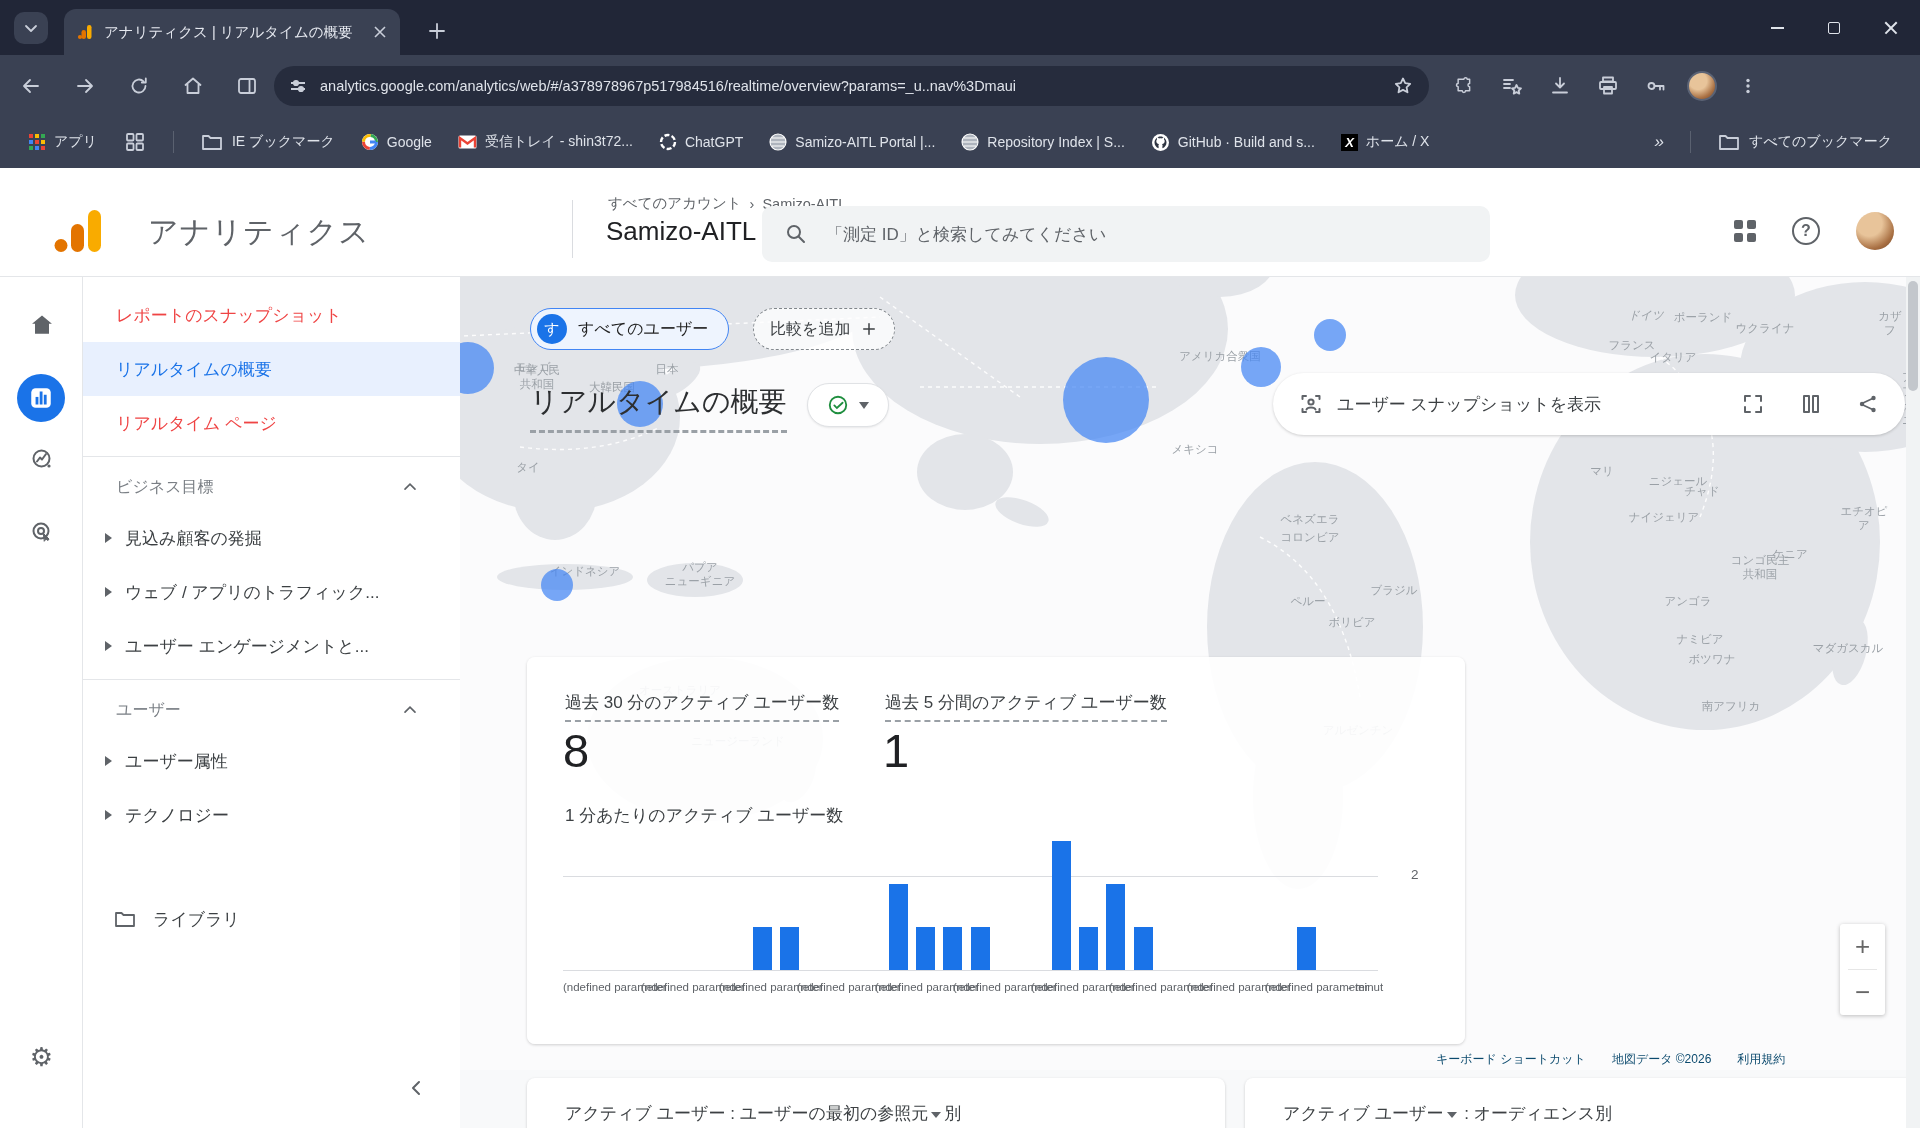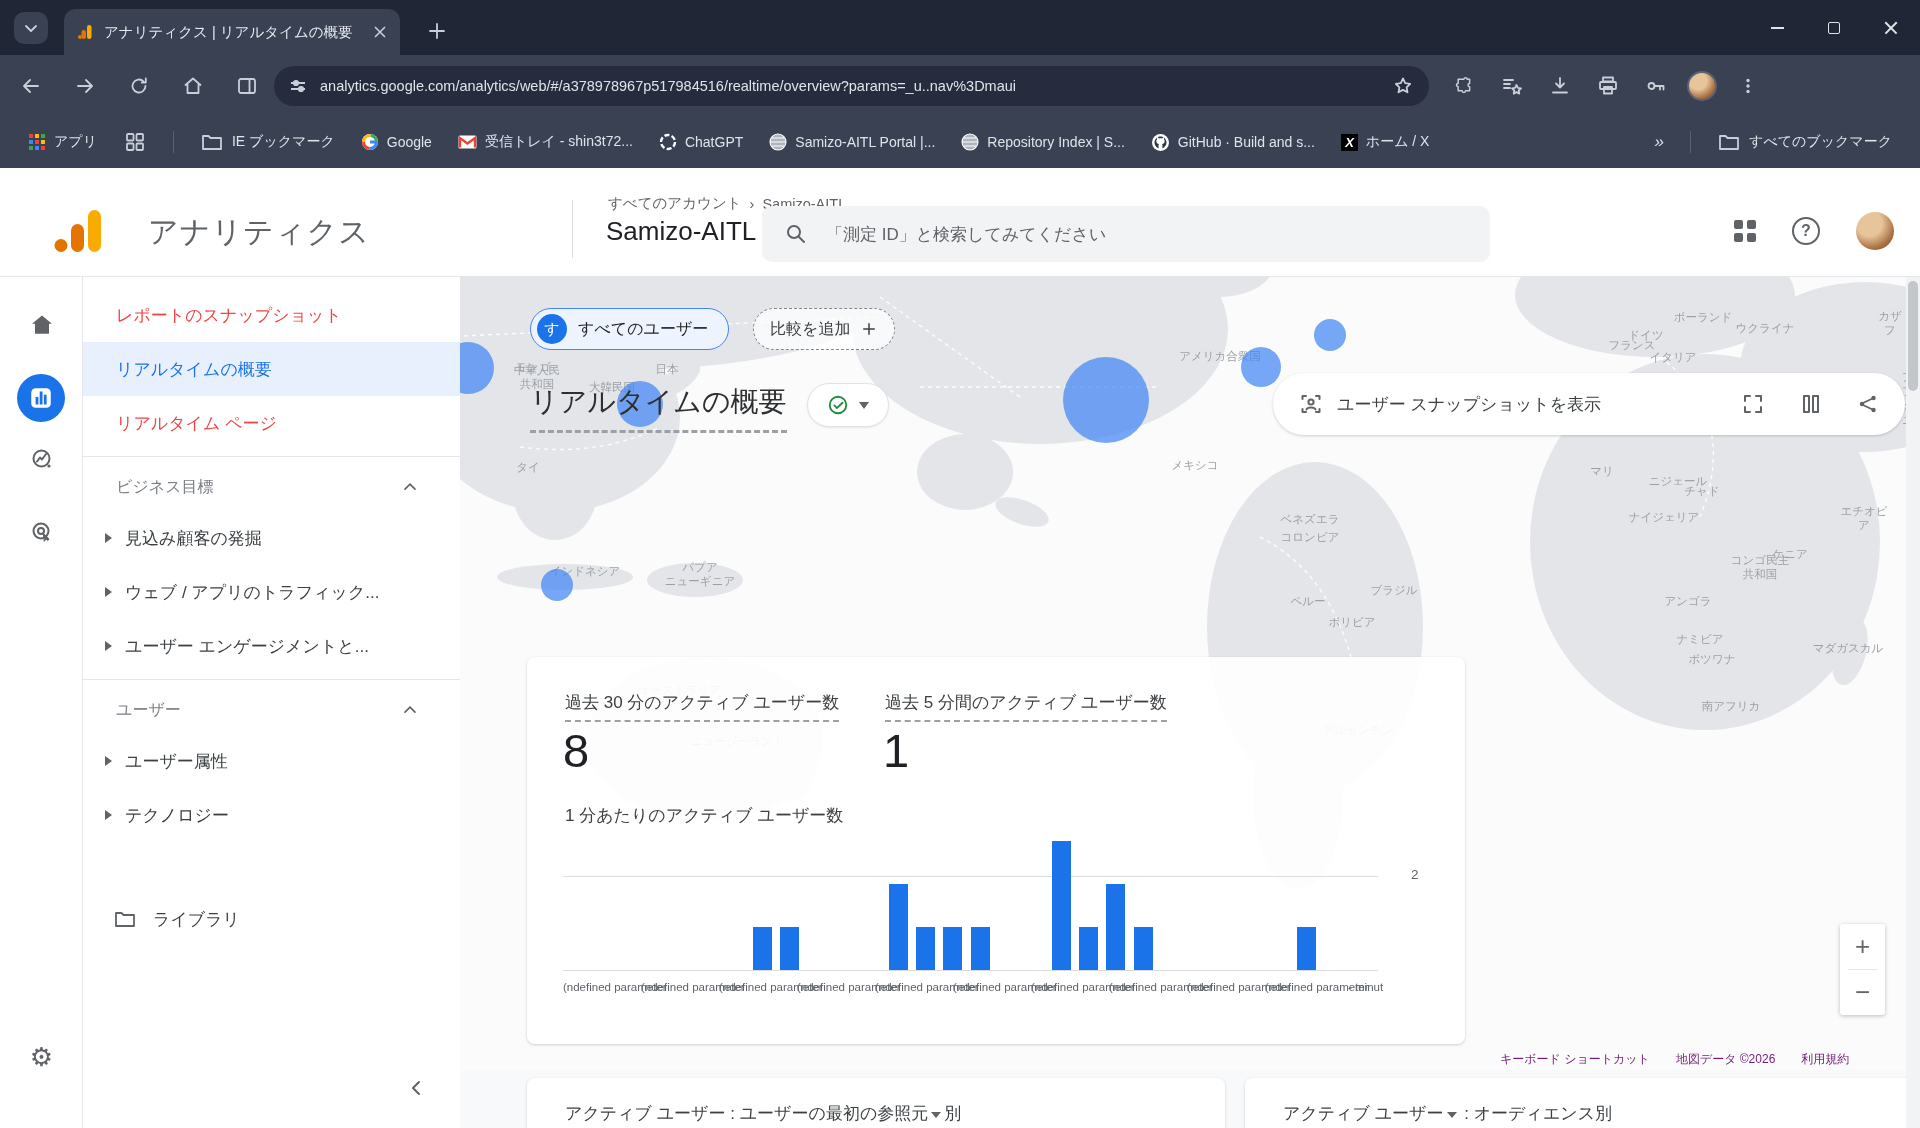--- a/index.html
+++ b/index.html
@@ -93,21 +93,21 @@
   .gridline{position:absolute;left:0;top:43px;width:815px;height:1px;background:#dadce0;}
   .bar{position:absolute;bottom:0;width:19px;background:#1a73e8;}
   .axis-max{position:absolute;left:884px;top:210px;font-size:13.5px;color:#5f6368;}
   .garble{position:absolute;left:36px;top:324px;width:880px;height:18px;}
   .garble span{position:absolute;top:0;font-size:11.5px;color:#5f6368;white-space:nowrap;}
 
   .zoomctl{position:absolute;left:1380px;top:647px;width:45px;background:#fff;box-shadow:0 1px 4px rgba(0,0,0,0.25);border-radius:3px;}
   .zoomctl .zb{height:45px;display:flex;align-items:center;justify-content:center;font-size:26px;color:#666;}
   .zoomctl .zd{height:1px;background:#e6e6e6;margin:0 8px;}
 
-  .attrib{position:absolute;top:774px;left:1040px;display:flex;gap:26px;font-size:12px;color:#701a75;text-shadow:0 0 2px #fff,0 0 2px #fff;}
+  .attrib{position:absolute;top:774px;left:976px;display:flex;gap:26px;font-size:12px;color:#0c4a6e;text-shadow:0 0 2px #fff,0 0 2px #fff;}
 
   .bcard{position:absolute;top:801px;height:120px;background:#fff;border-radius:8px;box-shadow:0 1px 3px rgba(0,0,0,0.18);padding:24px 0 0 38px;font-size:17px;color:#3c4043;white-space:nowrap;}
   .bcard .caret{border-top-width:6px;border-left-width:5px;border-right-width:5px;margin:0 3px;vertical-align:1px;}
 
   .scrollbar{position:absolute;right:0;top:0;width:14px;height:851px;background:#f1f3f4;}
   .scroll-thumb{position:absolute;left:2px;top:4px;width:10px;height:110px;background:#c3c7cc;border-radius:6px;}
 
   svg{display:block;}
 </style>
 </head>
@@ -562,29 +562,29 @@
 共和国</div>
           <div class="map-label" style="left: 152px; top: 110px;">大韓民国</div>
           <div class="map-label" style="left: 207px; top: 92px;">日本</div>
           <div class="map-label" style="left: 68px; top: 190px;">タイ</div>
           <div class="map-label" style="left: 125px; top: 294px;">インドネシア</div>
           <div class="map-label" style="left: 240px; top: 297px;">パプア
 ニューギニア</div>
           <div class="map-label" style="left: 220px; top: 413px;">オーストラリア</div>
           <div class="map-label" style="left: 278px; top: 464px;">ニュージーランド</div>
           <div class="map-label" style="left: 760px; top: 79px;">アメリカ合衆国</div>
-          <div class="map-label" style="left: 735px; top: 188px;">メキシコ</div>
+          <div class="map-label" style="left: 735px; top: 172px;">メキシコ</div>
           <div class="map-label" style="left: 850px; top: 242px;">ベネズエラ</div>
           <div class="map-label" style="left: 850px; top: 260px;">コロンビア</div>
           <div class="map-label" style="left: 848px; top: 324px;">ペルー</div>
           <div class="map-label" style="left: 892px; top: 345px;">ボリビア</div>
           <div class="map-label" style="left: 934px; top: 313px;">ブラジル</div>
           <div class="map-label" style="left: 898px; top: 453px;">アルゼンチン</div>
           <div class="map-label" style="left: 1243px; top: 40px;">ポーランド</div>
-          <div class="map-label" style="left: 1186px; top: 58px;">ドイツ</div>
+          <div class="map-label" style="left: 1186px; top: 38px; font-style: italic;">ドイツ</div>
           <div class="map-label" style="left: 1305px; top: 51px;">ウクライナ</div>
           <div class="map-label" style="left: 1172px; top: 68px;">フランス</div>
           <div class="map-label" style="left: 1213px; top: 80px;">イタリア</div>
           <div class="map-label" style="left: 1430px; top: 46px;">カザフ</div>
           <div class="map-label" style="left: 1448px; top: 122px;">アフガニ</div>
           <div class="map-label" style="left: 1452px; top: 144px;">パキ</div>
           <div class="map-label" style="left: 1142px; top: 194px;">マリ</div>
           <div class="map-label" style="left: 1196px; top: 204px; margin-left: 22px;">ニジェール</div>
           <div class="map-label" style="left: 1242px; top: 214px;">チャド</div>
           <div class="map-label" style="left: 1204px; top: 240px;">ナイジェリア</div>

